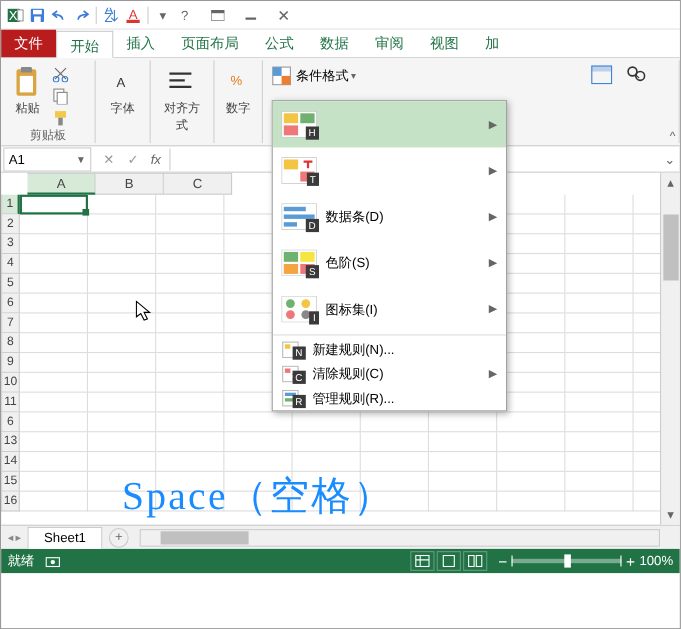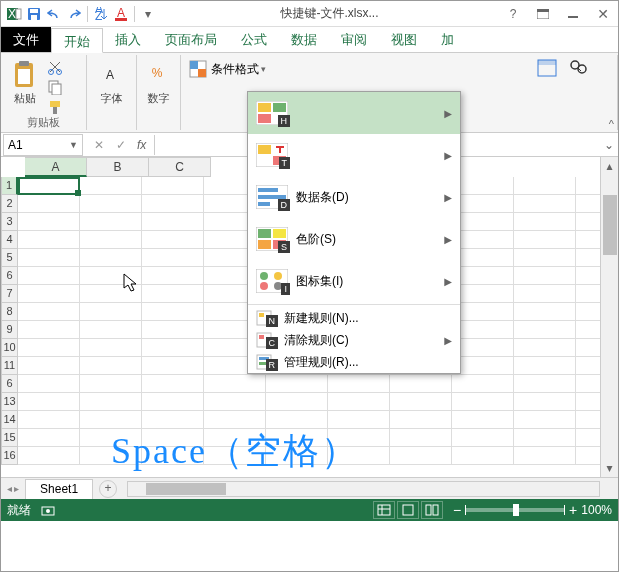--- a/index.html
+++ b/index.html
@@ -6,21 +6,21 @@
 body{background:#fff;width:619px;height:572px;border:1px solid #999;position:relative;overflow:hidden}
 .titlebar{height:26px;background:#fff;display:flex;align-items:center;padding:0 4px;border-bottom:1px solid #ddd}
 .titlebar .qat{display:flex;align-items:center;gap:2px}
 .qat-icon{width:18px;height:18px;display:flex;align-items:center;justify-content:center;cursor:pointer}
 .qat-sep{width:1px;height:16px;background:#ccc;margin:0 2px}
 .titlebar .title{flex:1;text-align:center;color:#444;font-size:12px}
 .titlebar .winbtns{display:flex;gap:8px}
 .winbtn{width:22px;height:20px;display:flex;align-items:center;justify-content:center;cursor:pointer;color:#666}
 .ribbon-tabs{height:26px;display:flex;align-items:flex-end;background:#fff;border-bottom:1px solid #ccc}
 .tab{padding:0 12px;height:25px;line-height:25px;color:#217346;cursor:pointer;font-size:13px}
-.tab.file{background:#000000;color:#fff}
+.tab.file{background:#b91c1c;color:#fff}
 .tab.active{border:1px solid #ccc;border-bottom:1px solid #fff;background:#fff;margin-bottom:-1px}
 .ribbon{height:80px;background:#f5f5f5;display:flex;padding:2px 0;border-bottom:1px solid #ccc;position:relative}
 .group{border-right:1px solid #d0d0d0;padding:2px 4px;display:flex;flex-direction:column;position:relative}
 .group-label{text-align:center;font-size:11px;color:#666;position:absolute;bottom:0;left:0;right:0}
 .big-btn{display:flex;flex-direction:column;align-items:center;padding:2px 4px;cursor:pointer}
 .big-btn .ico{width:32px;height:32px}
 .big-btn .lbl{font-size:11px;color:#444;text-align:center}
 .small-btns{display:flex;flex-direction:column;gap:2px;padding:2px}
 .sm-ico{width:18px;height:18px;cursor:pointer}
 .cf-btn{display:flex;align-items:center;padding:2px 4px;cursor:pointer;height:24px}
@@ -120,21 +120,20 @@
       </span>
     <span class="qat-icon">
         <svg width="16" height="14">
           <text x="8" y="10" font-size="11" fill="#d33" text-anchor="middle">A</text>
           <rect x="2" y="11" width="12" height="3" fill="#d33"></rect>
         </svg>
       </span>
     <span class="qat-sep"></span>
     <span class="qat-icon" style="color:#666">▾</span>
   </div>
-  <div class="title">快捷键-文件.xlsx...</div>
   <div class="winbtns">
     <span class="winbtn">?</span>
     <span class="winbtn">
         <svg width="12" height="10">
           <rect x="0" y="0" width="12" height="10" fill="none" stroke="#666"></rect>
           <rect x="0" y="0" width="12" height="3" fill="#666"></rect>
         </svg>
       </span>
     <span class="winbtn">
         <svg width="10" height="10">
@@ -191,20 +190,30 @@
       </div>
     </div>
     <div class="group-label">剪贴板</div>
   </div>
   <div class="group" style="width:50px">
     <div class="big-btn">
       <svg class="ico" width="28" height="28">
           <text x="14" y="20" font-size="20" text-anchor="middle" fill="#333">A</text>
         </svg>
       <span class="lbl">字体</span>
+    </div>
+  </div>
+  <div class="group" style="width:58px">
+    <div class="big-btn">
+      <svg class="ico" width="28" height="28">
+          <line x1="4" y1="8" x2="24" y2="8" stroke="#333" stroke-width="2"></line>
+          <line x1="4" y1="14" x2="18" y2="14" stroke="#333" stroke-width="2"></line>
+          <line x1="4" y1="20" x2="24" y2="20" stroke="#333" stroke-width="2"></line>
+        </svg>
+      <span class="lbl">对齐方式</span>
     </div>
   </div>
   <div class="group" style="width:44px">
     <div class="big-btn">
       <svg class="ico" width="28" height="28">
           <text x="14" y="18" font-size="14" text-anchor="middle" fill="#e67e22">%</text>
         </svg>
       <span class="lbl">数字</span>
     </div>
   </div>

